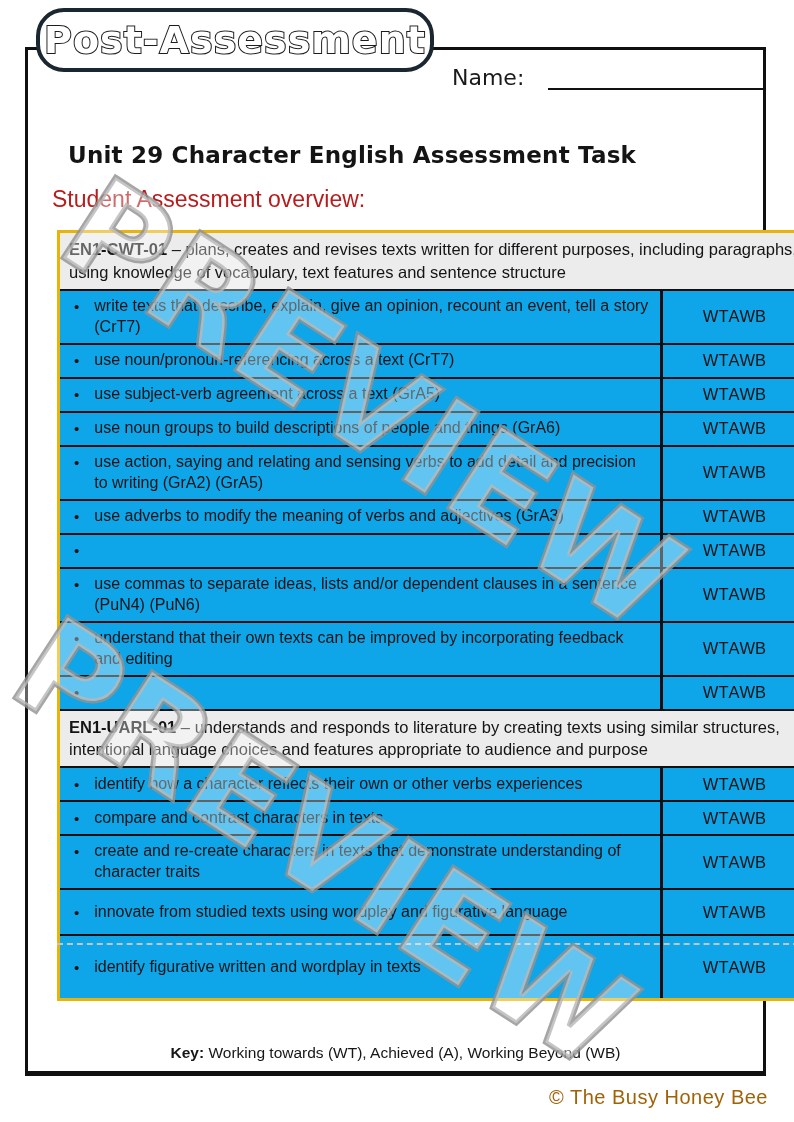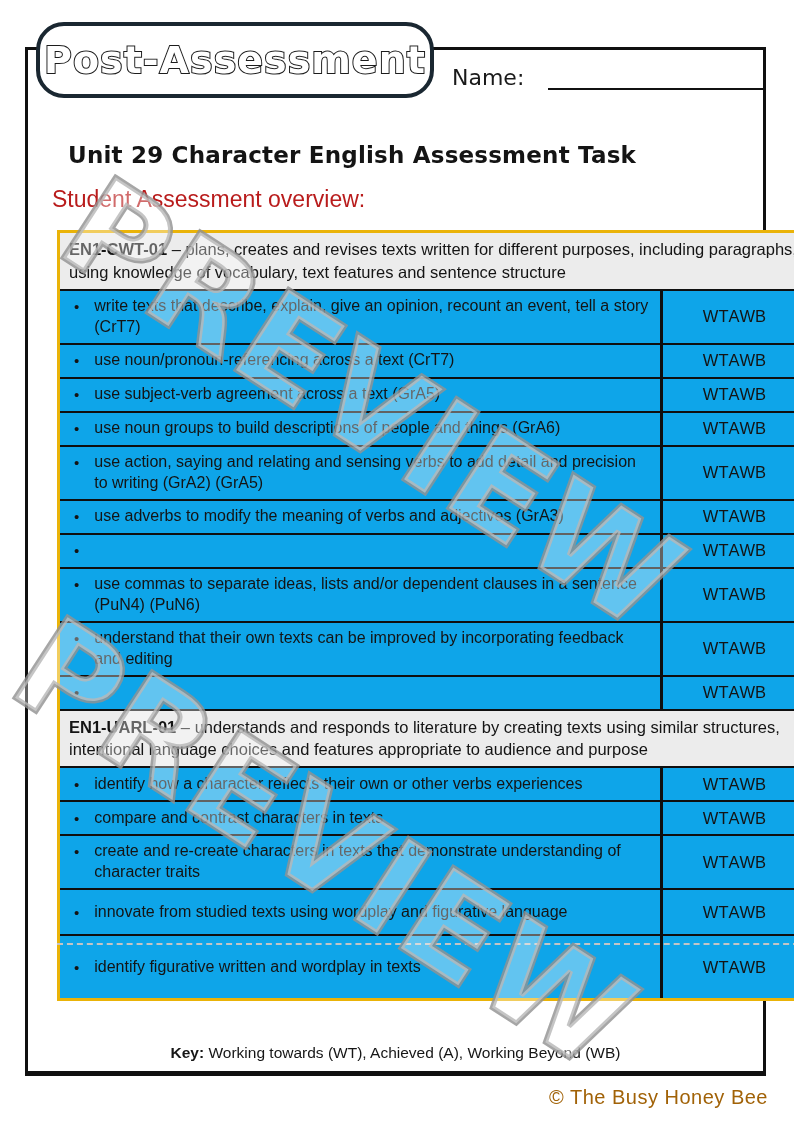--- a/index.html
+++ b/index.html
@@ -5,21 +5,21 @@
   * { margin:0; padding:0; box-sizing:border-box; }
   html,body { background:#fff; }
   body { font-family:"Liberation Sans", sans-serif; color:#141414; }
   #canvas { position:relative; width:794px; height:1122px; background:#fff; overflow:hidden; }
 
   
   .page-border { position:absolute; left:25px; top:47px; width:741px; height:1029px;
     border:3px solid #101010; border-bottom-width:5px; background:transparent; }
 
   
-  .banner { position:absolute; left:36px; top:22px; width:398px; height:76px;
+  .banner { position:absolute; left:36px; top:8px; width:398px; height:64px;
     border:4px solid #1a2731; border-radius:28px; background:#fff; z-index:3;
     display:flex; align-items:center; justify-content:center; }
   .banner-text { font-family:"DejaVu Sans", sans-serif; font-weight:800; font-size:38px;
     letter-spacing:1px; color:#fff; -webkit-text-stroke:2px #1c1c1c; paint-order:stroke fill; }
 
   
   .name-row { position:absolute; left:452px; top:62px; width:314px; display:flex;
     align-items:flex-end; gap:24px; z-index:2; }
   .name-label { font-family:"DejaVu Sans", sans-serif; font-size:22px; color:#1a1a1a; }
   .name-line { flex:1; height:28px; border-bottom:2px solid #111; }

